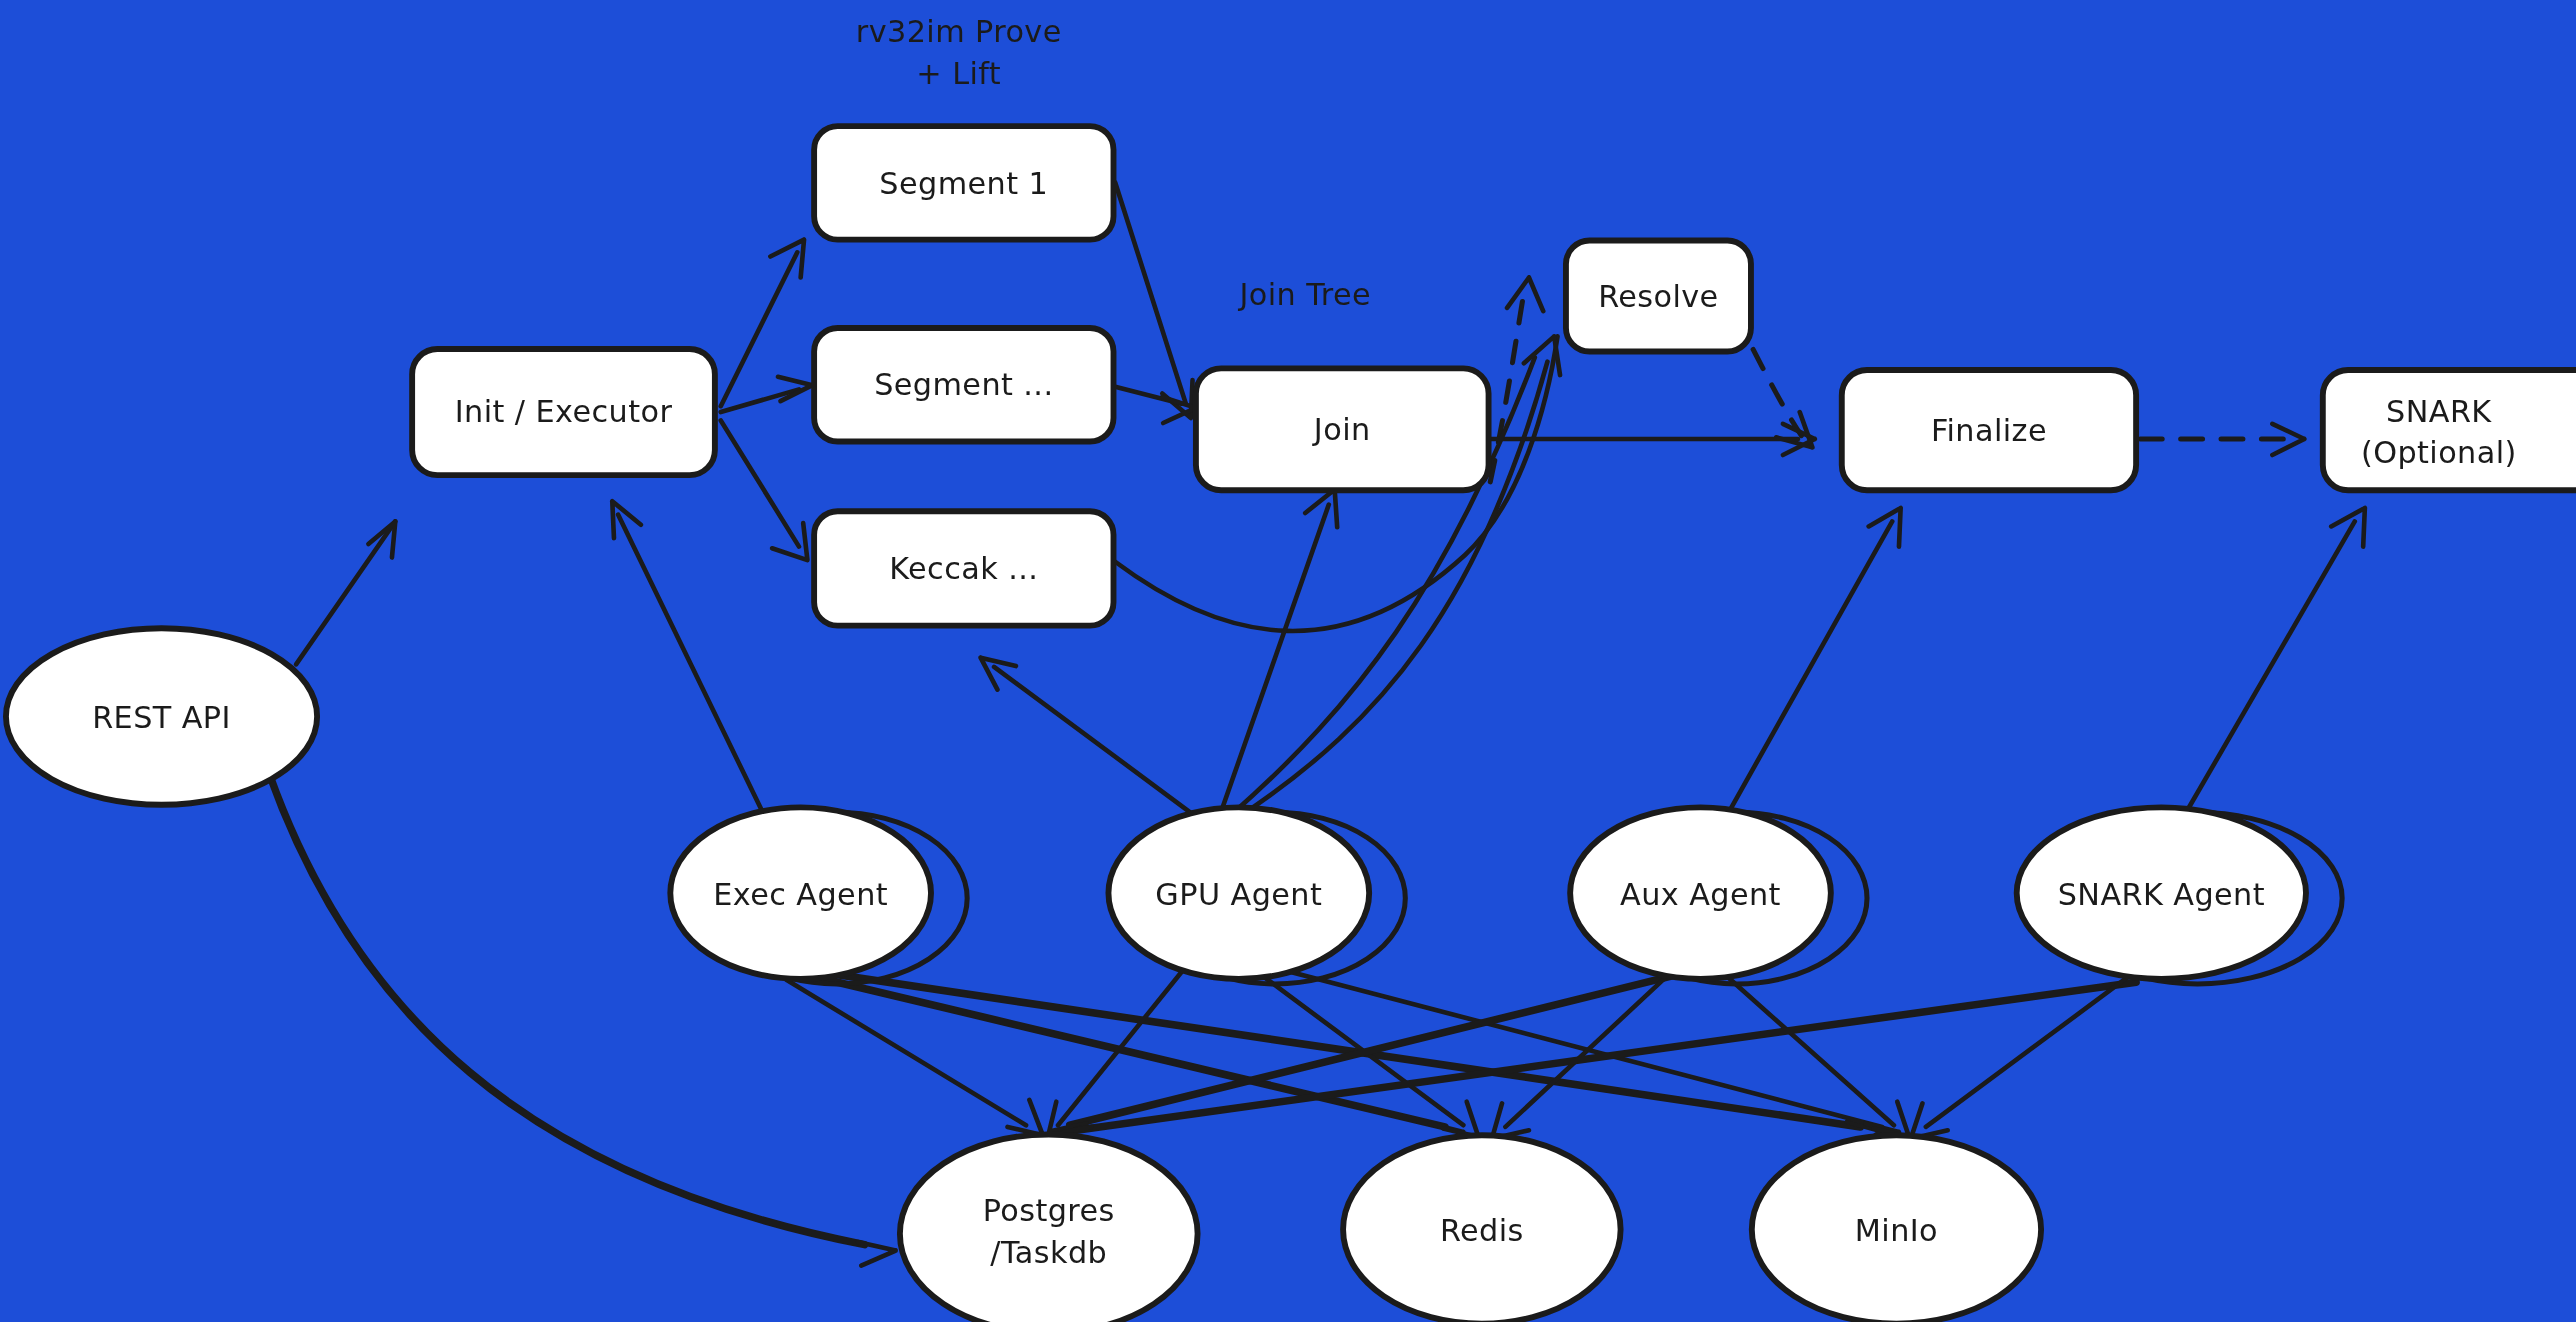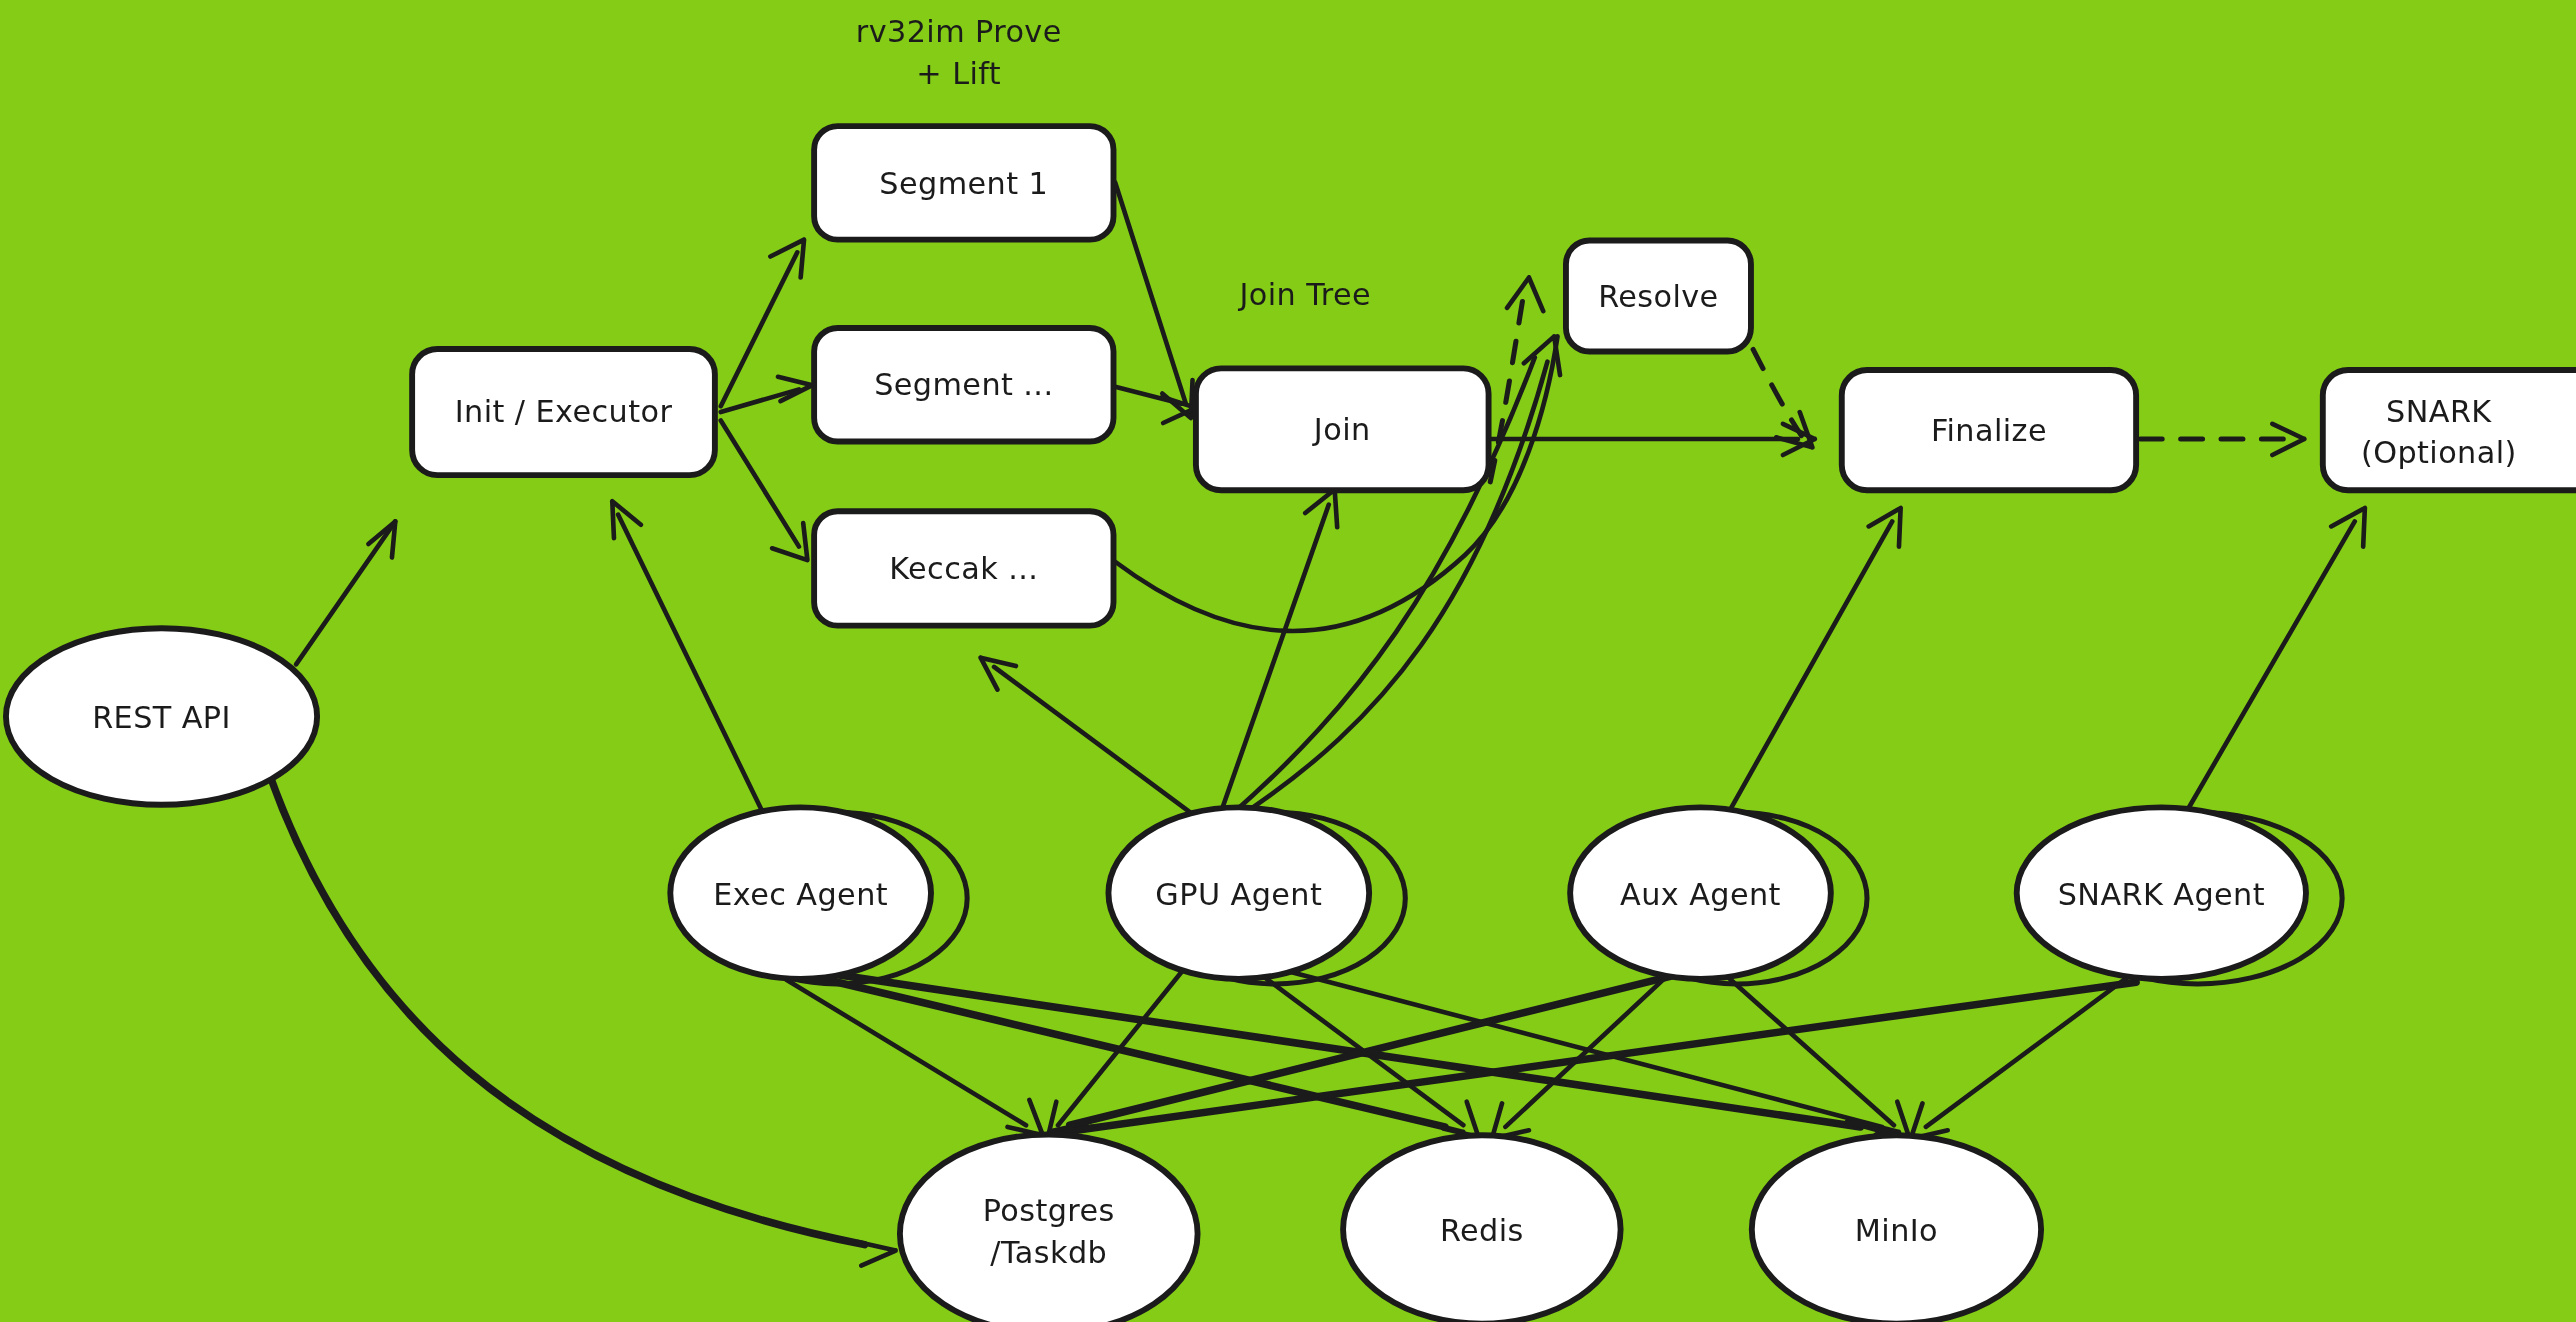--- a/index.html
+++ b/index.html
@@ -4,21 +4,21 @@
 <style>
   html, body {
     margin: 0;
     padding: 0;
     background: #ffffff;
   }
   #canvas-wrap {
     position: relative;
     width: 2576px;
     height: 1322px;
-    background: #84cc16;
+    background: #1d4ed8;
     overflow: hidden;
     font-family: "DejaVu Sans", sans-serif;
   }
   svg#diagram {
     position: absolute;
     left: 0; top: 0;
     width: 2576px;
     height: 1322px;
   }
   .node-shape {

